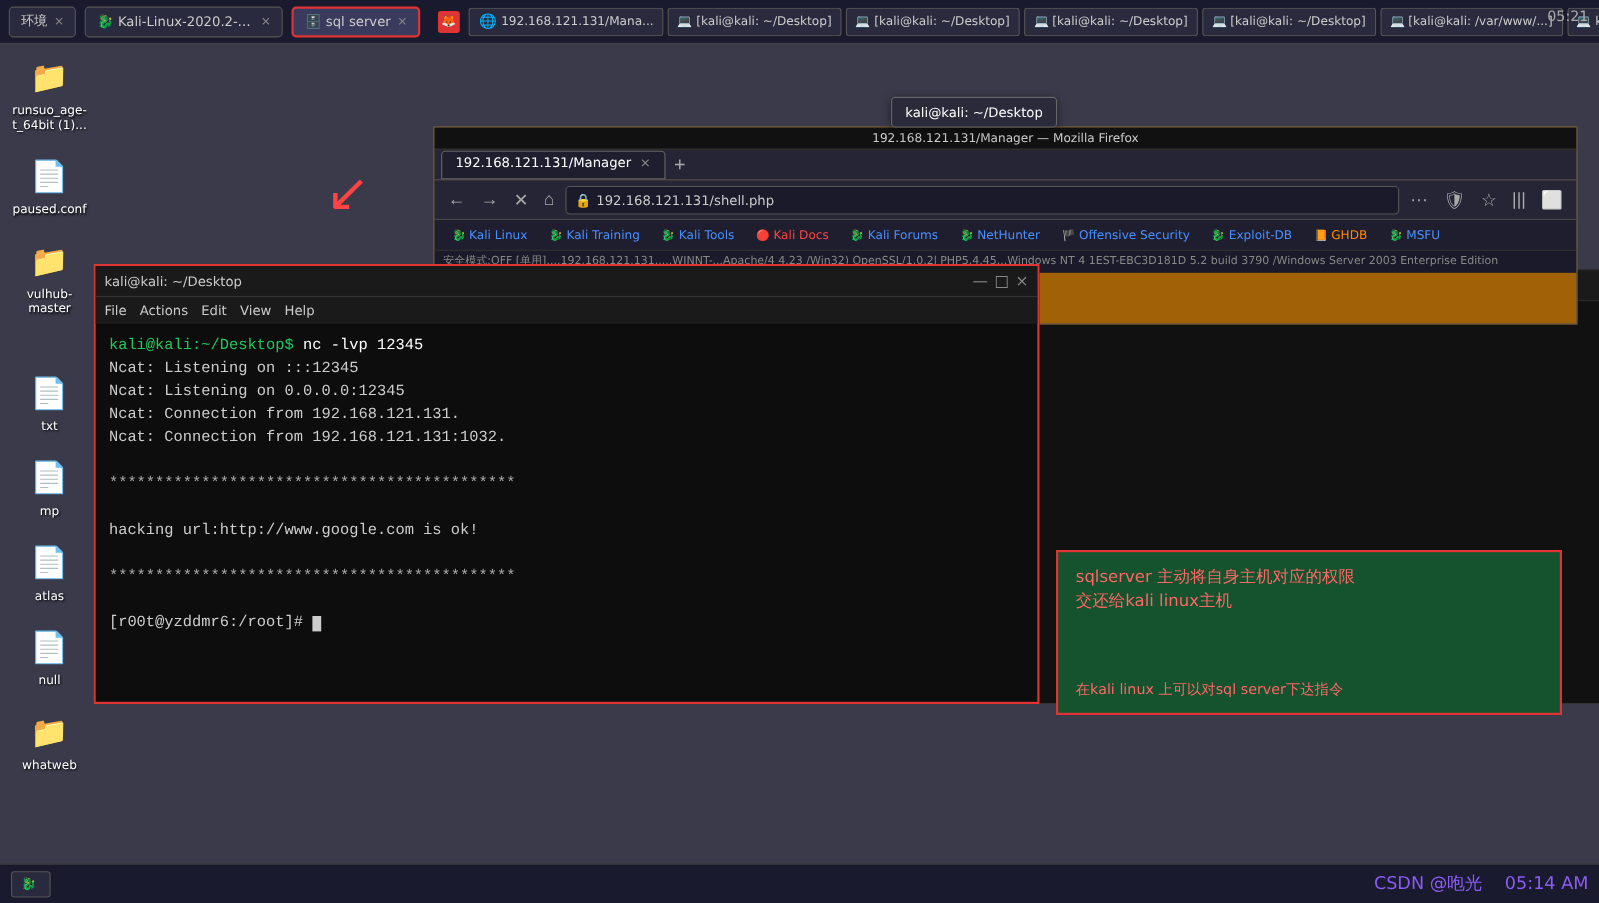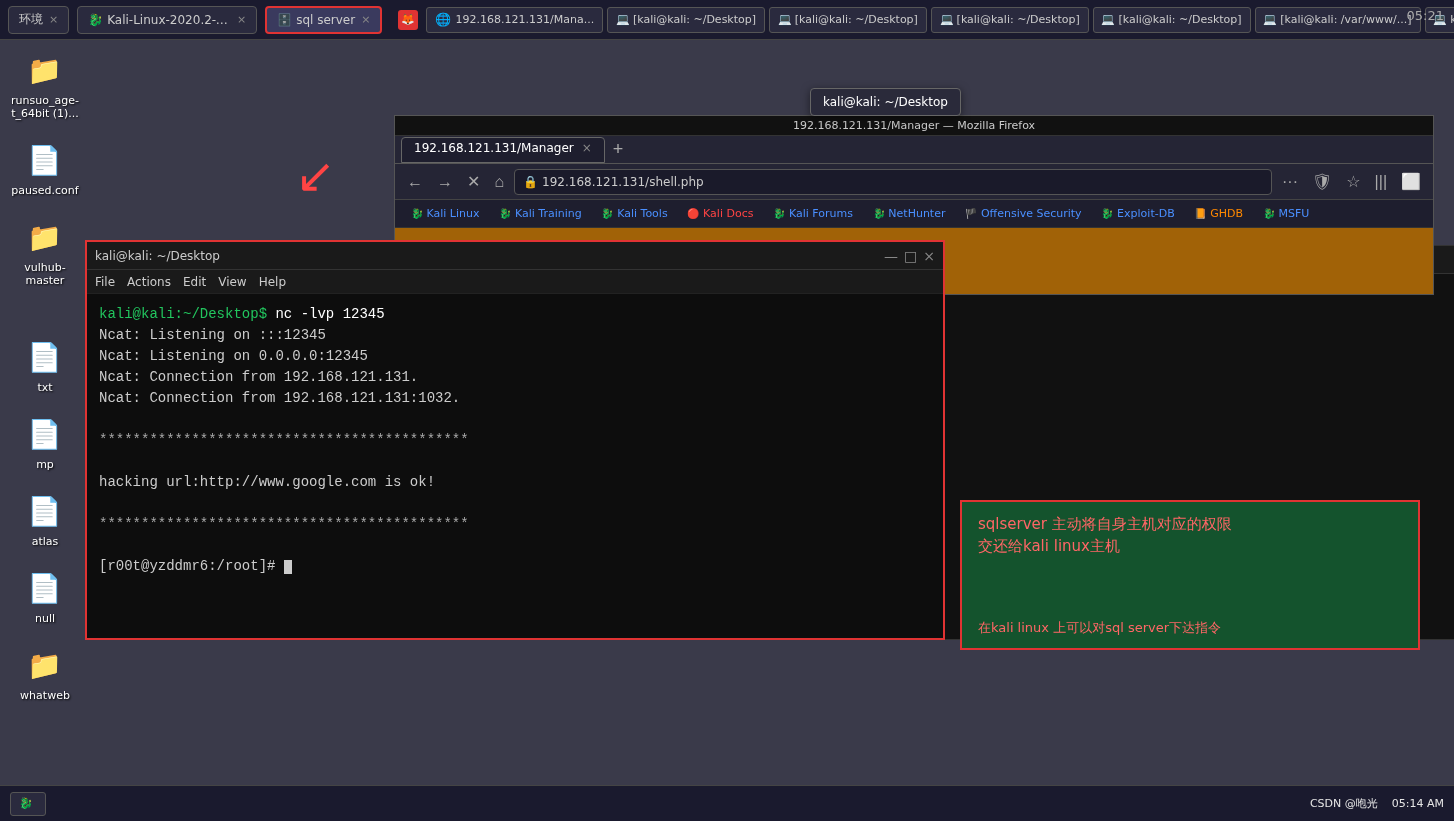--- a/index.html
+++ b/index.html
@@ -91,22 +91,22 @@
       padding: 3px 8px;
       background: #2a2a3e;
       border: 1px solid #555;
       border-radius: 3px;
       color: #ccc;
       font-size: 11px;
       cursor: pointer;
       height: 24px;
     }
     .taskbar-bottom-right {
-      color: #e5e5e5;
-      font-size: 11px;
+      color: #8b5cf6;
+      font-size: 16px;
     }
 
     
     .desktop-icons {
       position: absolute;
       top: 50px;
       left: 10px;
       display: flex;
       flex-direction: column;
       gap: 20px;
@@ -612,20 +612,23 @@
       <span class="bookmark orange">
         <span class="bm-icon">📙</span>
         <span>GHDB</span>
       </span>
       <span class="bookmark kali">
         <span class="bm-icon">🐉</span>
         <span>MSFU</span>
       </span>
     </div>
 
+    <div class="browser-status-bar">
+      <span>安全模式:OFF [单用]....192.168.121.131.....WINNT-...Apache/4 4.23 /Win32) OpenSSL/1.0.2l PHP5.4.45...Windows NT 4 1EST-EBC3D181D 5.2 build 3790 /Windows Server 2003 Enterprise Edition</span>
+    </div>
   </div>
 
   <div class="bg-terminal">
     <div class="bg-term-titlebar"></div>
     <div class="bg-term-body">
       
     </div>
   </div>
 
   <div class="terminal-window">

